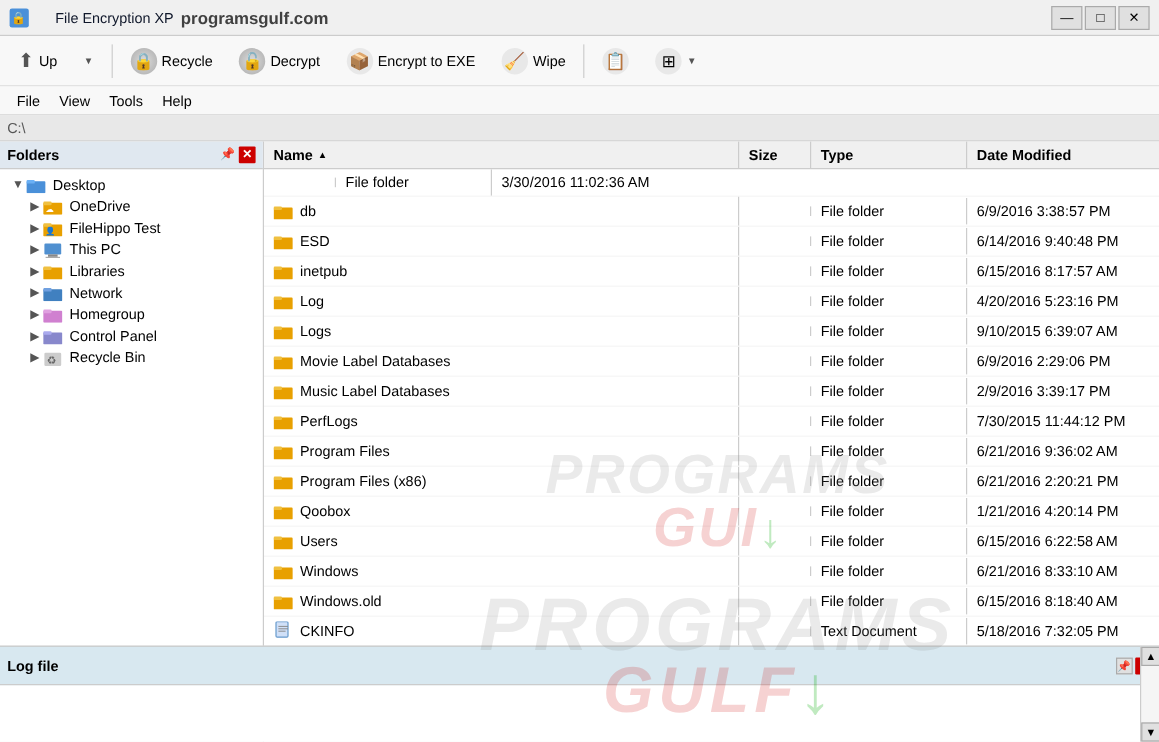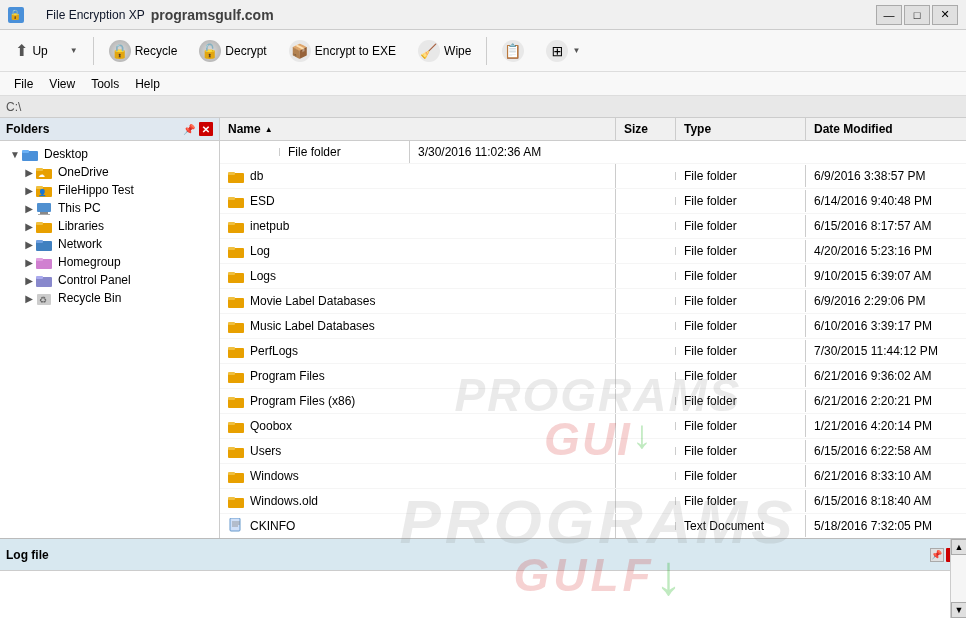--- a/index.html
+++ b/index.html
@@ -412,21 +412,21 @@
         <span class="file-icon">
               <svg width="16" height="13" viewBox="0 0 16 13">
                 <rect x="0" y="3" width="16" height="10" rx="1" fill="#e8a000"></rect>
                 <rect x="0" y="2" width="7" height="3" rx="1" fill="#f0c040"></rect>
               </svg>
             </span>
         <span>Music Label Databases</span>
       </div>
       <div class="col-size"></div>
       <div class="col-type">File folder</div>
-      <div class="col-date">6/10/2016 3:39:17 PM</div>
+      <div class="col-date">2/9/2016 3:39:17 PM</div>
     </div>
         <div class="file-row">
       <div class="col-name">
         <span class="file-icon">
               <svg width="16" height="13" viewBox="0 0 16 13">
                 <rect x="0" y="3" width="16" height="10" rx="1" fill="#e8a000"></rect>
                 <rect x="0" y="2" width="7" height="3" rx="1" fill="#f0c040"></rect>
               </svg>
             </span>
         <span>PerfLogs</span>
@@ -535,29 +535,29 @@
       <div class="col-type">Text Document</div>
       <div class="col-date">5/18/2016 7:32:05 PM</div>
     </div>
       </div>
   </div>
 
   <div class="watermark-overlay">
     <div style="display:flex; align-items:center; gap:0;">
       <span style="font-size:46px; font-weight:900; color:#888; letter-spacing:2px; font-style:italic; opacity:0.5;">PROGRAMS</span>
     </div>
-    <div style="display:flex; align-items:flex-start; gap:0; margin-top:-10px;">
+    <div style="display:flex; align-items:flex-end; gap:0; margin-top:-10px;">
       <span style="font-size:46px; font-weight:900; color:#cc0000; letter-spacing:2px; font-style:italic; opacity:0.5;">GUI</span>
       <span style="font-size:40px; color:#00aa00; opacity:0.7;">↓</span>
     </div>
     <div style="display:flex; align-items:center; gap:0; margin-top:20px;">
       <span style="font-size:62px; font-weight:900; color:#888; letter-spacing:4px; font-style:italic; opacity:0.5;">PROGRAMS</span>
     </div>
     <div style="display:flex; align-items:center; gap:0; margin-top:-15px;">
-      <span style="font-size:46px; font-weight:900; color:#cc0000; letter-spacing:4px; font-style:italic; opacity:0.5;">GULF</span>
+      <span style="font-size:54px; font-weight:900; color:#cc0000; letter-spacing:4px; font-style:italic; opacity:0.5;">GULF</span>
       <span style="font-size:56px; color:#00aa00; opacity:0.7;">↓</span>
     </div>
   </div>
 
 </div>
 
 <div style="position:absolute; bottom:0; left:0; right:0; height:80px; border-top: 1px solid #bbb; background:white;">
   <div class="log-header">
     <span>Log file</span>
     <div class="log-header-icons">

